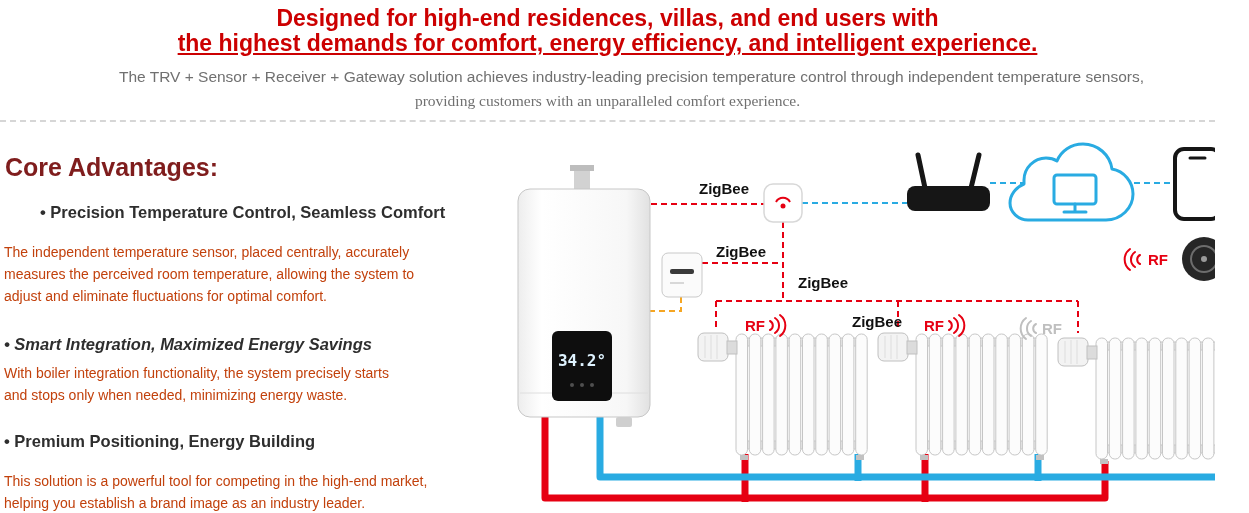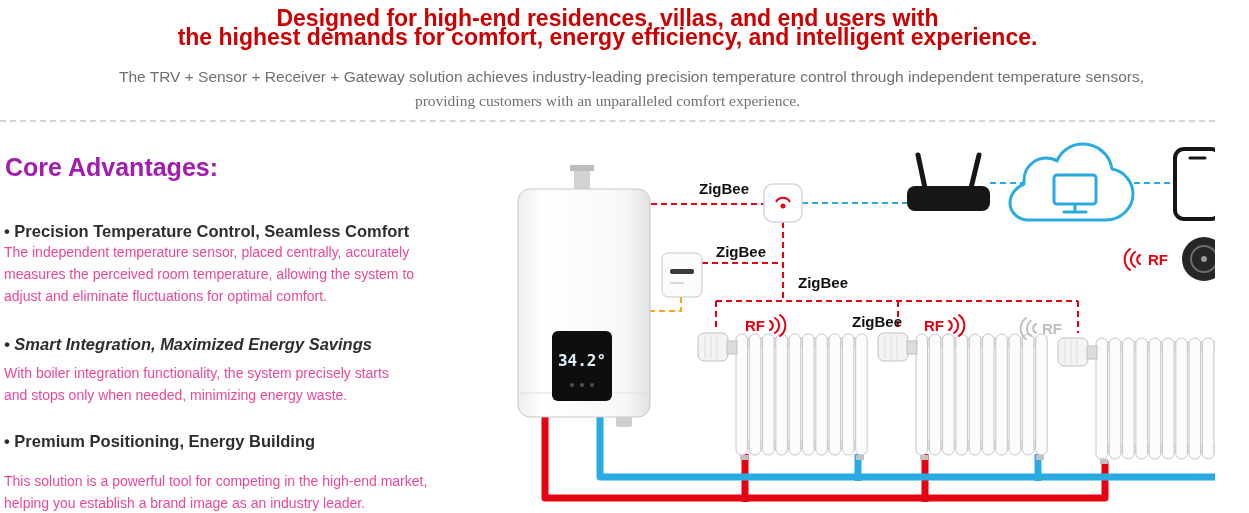--- a/index.html
+++ b/index.html
@@ -1,27 +1,27 @@
 <!DOCTYPE html>
 <html><head>
 <meta charset="utf-8">
 <style>
   html,body { margin:0; padding:0; background:#fff; font-family:"Liberation Sans",sans-serif; }
   .stage { position:relative; width:1215px; height:513px; background:#fff; overflow:hidden; }
 
   .hdr-title { position:absolute; left:0; right:0; text-align:center; font-weight:bold; font-size:23px; line-height:29px; color:#cc0001; }
-  .t1 { top:4px; } .t2 { top:23px; }
+  .t1 { top:4px; } .t2 { top:29px;text-decoration:underline; }
   .hdr-sub { position:absolute; left:0; right:0; text-align:center; font-size:15.5px; color:#707070; }
   .s1 { top:68px;margin-left:48px; } .s2 { top:92px;font-family:Liberation Serif, serif; }
   .divider { position:absolute; top:120px; left:0; width:100%; border-top:2px dashed #d6d6d6; }
 
-  .adv-heading { position:absolute; left:5px; top:153px; margin:0; font-size:25px; font-weight:bold; color:#a21caf; }
+  .adv-heading { position:absolute; left:5px; top:153px; margin:0; font-size:25px; font-weight:bold; color:#7f1d1d; }
   .adv-title { position:absolute; left:4px; font-size:16.5px; font-weight:bold; color:#2e2e2e; }
-  .adv-body  { position:absolute; left:4px; font-size:14px; line-height:22px; color:#ec4899; }
-  .a1t { top:222px; } .a1b { top:241px; width:432px; }
+  .adv-body  { position:absolute; left:4px; font-size:14px; line-height:22px; color:#c2410c; }
+  .a1t { top:203px;margin-left:36px; } .a1b { top:241px; width:432px; }
   .a2t { top:335px;font-style:italic; } .a2b { top:362px; width:410px; }
   .a3t { top:432px; } .a3b { top:470px; width:448px; }
 
   .diagram { position:absolute; left:488px; top:125px; }
   .lbl { font:bold 15px "Liberation Sans",sans-serif; }
   .disp { font:bold 16px "DejaVu Sans Mono",monospace; fill:#dff3ff; }
 </style>
 </head>
 <body>
 

